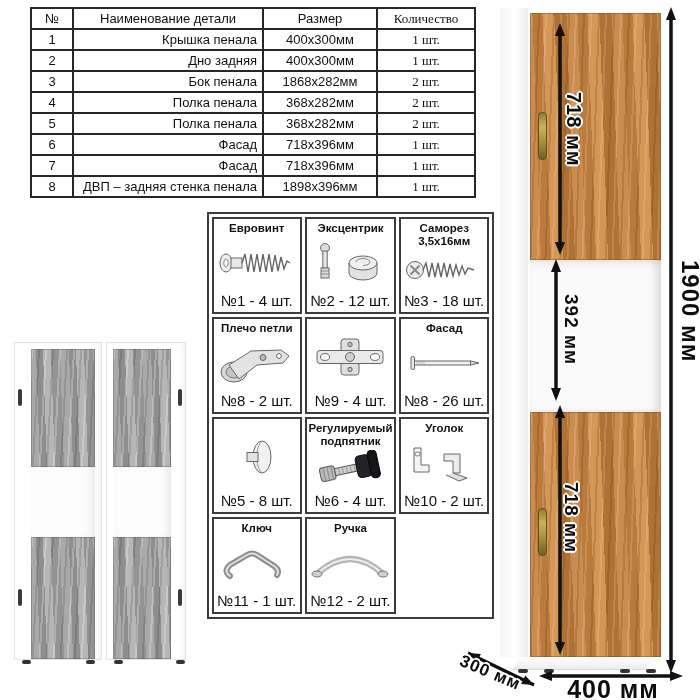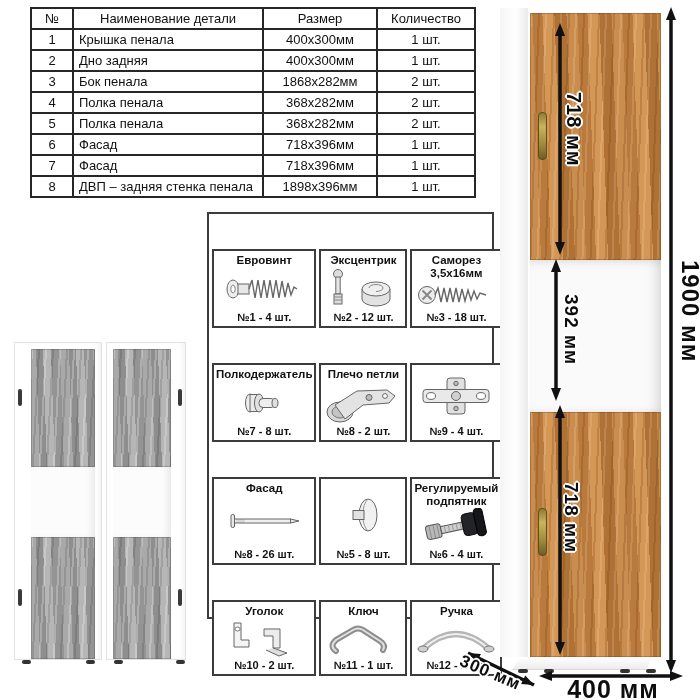--- a/index.html
+++ b/index.html
@@ -5,32 +5,32 @@
   html,body{margin:0;padding:0;background:#fff;}
   .sheet{position:relative;width:700px;height:700px;background:#ffffff;overflow:hidden;
          font-family:"Liberation Sans",sans-serif;color:#111;}
 
   
   .parts-table{position:absolute;left:30px;top:7px;border-collapse:collapse;}
   .parts-table th,.parts-table td{border:2px solid #262626;font-size:13px;font-weight:normal;
          line-height:17px;padding:1px 5px;vertical-align:middle;}
   .parts-table th{text-align:center;}
   .col-num{width:30px;text-align:center;}
-  .col-name{width:178px;text-align:left;}
+  .col-name{width:178px;text-align:right;}
   .col-size{width:102px;text-align:center;}
-  .col-qty{width:86px;text-align:center;}
+  .col-qty{width:86px;text-align:center;font-family:Liberation Serif, serif;}
 
   
   .hw-grid{position:absolute;left:207px;top:212px;width:287px;height:407px;box-sizing:border-box;
            border:2px solid #3c3c3c;padding:3px;display:grid;
            grid-template-columns:1fr 1fr 1fr;grid-template-rows:1fr 1fr 1fr 1fr;gap:3px;background:#fff;}
   .hw-cell{border:2px solid #3c3c3c;box-sizing:border-box;display:flex;flex-direction:column;
-           align-items:center;justify-content:space-between;padding:3px 2px;background:#fff;margin-top:32px;}
+           align-items:center;justify-content:space-between;padding:3px 2px;background:#fff;}
   .hw-title{font-size:11.5px;font-weight:bold;text-align:center;line-height:1.12;}
-  .hw-count{font-size:11px;font-weight:bold;text-align:center;}
+  .hw-count{font-size:15px;font-weight:normal;text-align:center;}
   .hw-icon{flex:1 1 auto;display:flex;align-items:center;justify-content:center;}
 
   
   .wood{background-color:#c08246;background-image:
     repeating-linear-gradient(92deg, rgba(255,255,255,.14) 0 2px, rgba(0,0,0,0) 2px 8px, rgba(90,50,15,.20) 8px 10px, rgba(0,0,0,0) 10px 15px),
     repeating-linear-gradient(88deg, #cb8d4e 0 11px, #b97a3c 11px 21px, #d59756 21px 33px, #af7134 33px 45px);
     box-shadow:inset 0 0 0 1px rgba(110,60,20,.35);}
   .graywood{background-color:#9e9e9e;background-image:
     repeating-linear-gradient(93deg, rgba(255,255,255,.25) 0 2px, rgba(0,0,0,0) 2px 7px, rgba(0,0,0,.12) 7px 9px, rgba(0,0,0,0) 9px 14px),
     repeating-linear-gradient(88deg, #a9a9a9 0 9px, #8e8e8e 9px 16px, #b6b6b6 16px 24px, #949494 24px 33px);
@@ -194,33 +194,20 @@
       <div class="hw-icon">
         <svg width="80" height="30" viewBox="0 0 80 30">
           <circle cx="11" cy="15" r="8.5" fill="#ececec" stroke="#666"></circle>
           <path d="M6.5 10.5 L15.5 19.5 M15.5 10.5 L6.5 19.5" stroke="#888" stroke-width="2"></path>
           <path d="M19 15 L22 8 25 22 28 8 31 22 34 8 37 22 40 8 43 22 46 9 49 21 52 10 55 20 58 11 61 19 64 13 70 15" fill="none" stroke="#666" stroke-width="1.4"></path>
         </svg>
       </div>
       <div class="hw-count">№3 - 18 шт.</div>
     </div>
 
-    <div class="hw-cell">
-      <div class="hw-title">Полкодержатель</div>
-      <div class="hw-icon">
-        <svg width="80" height="26" viewBox="0 0 80 26">
-          <ellipse cx="26" cy="13" rx="4.5" ry="9" fill="#eee" stroke="#666"></ellipse>
-          <rect x="26" y="4.5" width="9" height="17" fill="#e9e9e9" stroke="#666"></rect>
-          <ellipse cx="35" cy="13" rx="4.5" ry="9" fill="#e2e2e2" stroke="#666"></ellipse>
-          <rect x="35" y="8.5" width="16" height="9" rx="4" fill="#eee" stroke="#666"></rect>
-          <ellipse cx="51" cy="13" rx="3" ry="4.5" fill="#e0e0e0" stroke="#666"></ellipse>
-        </svg>
-      </div>
-      <div class="hw-count">№7 - 8 шт.</div>
-    </div>
 
     <div class="hw-cell">
       <div class="hw-title">Плечо петли</div>
       <div class="hw-icon">
         <svg width="80" height="44" viewBox="0 0 80 44">
           <ellipse cx="17" cy="31" rx="13" ry="10" fill="#d8d8d8" stroke="#666"></ellipse>
           <ellipse cx="17" cy="31" rx="8" ry="6" fill="#c4c4c4" stroke="#777"></ellipse>
           <path d="M12 24 L34 10 64 9 72 15 66 22 40 24 22 38 Z" fill="#e3e3e3" stroke="#666"></path>
           <circle cx="46" cy="16.5" r="3" fill="#bbb" stroke="#666"></circle>
           <circle cx="62" cy="15" r="2.4" fill="#fff" stroke="#666"></circle>

